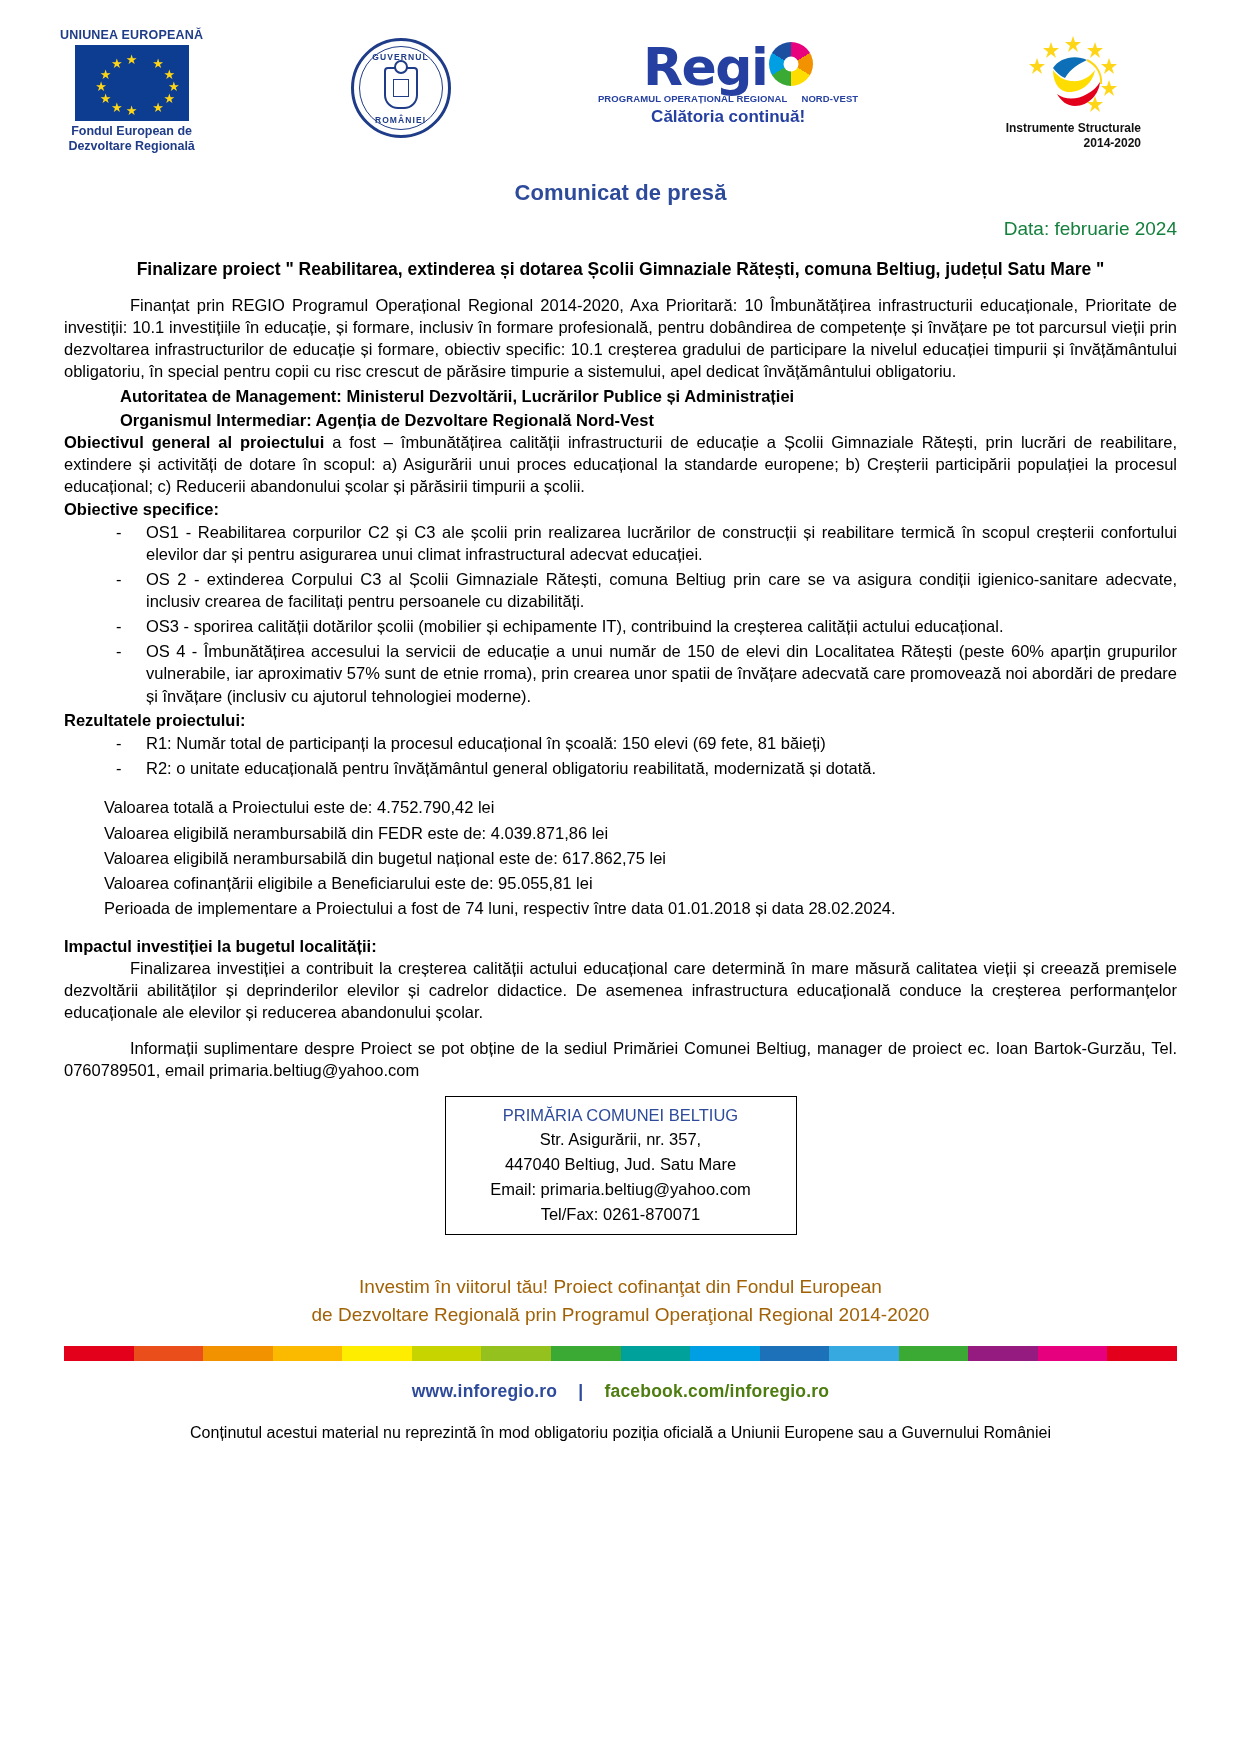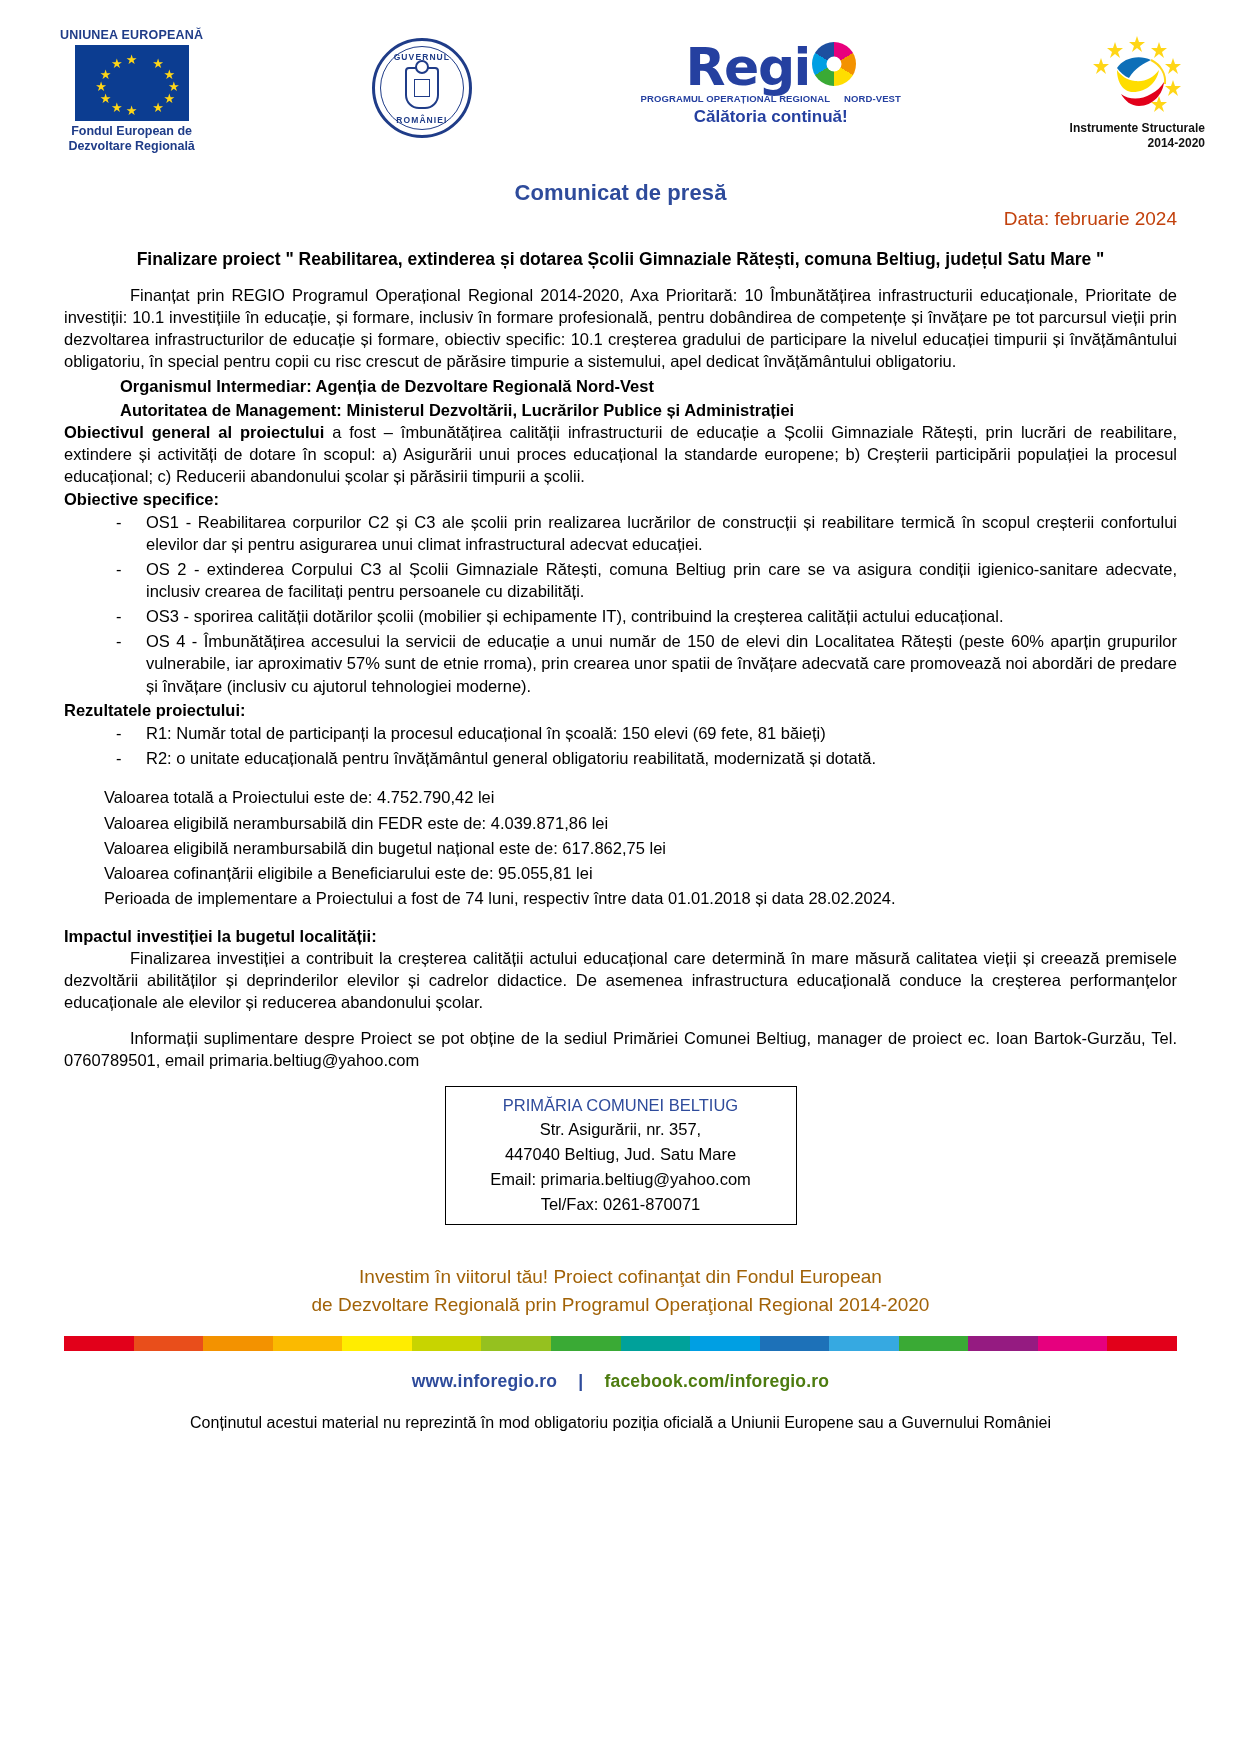--- a/index.html
+++ b/index.html
@@ -13,21 +13,21 @@
     position: relative;
     overflow: hidden;
   }
   .page { width: 1241px; height: 1755px; position: relative; padding: 0; }
 
   
   .logo-bar {
     display: flex;
     align-items: flex-start;
     justify-content: space-between;
-    padding: 28px 36px 0 60px;
+    padding: 28px 100px 0 60px;
     height: 168px;
   }
   .logo-slot { display: flex; flex-direction: column; align-items: center; }
 
   
   .eu-title {
     font-size: 12.5px; font-weight: bold; color: #1f3c88;
     letter-spacing: .2px; margin-bottom: 3px;
   }
   .eu-flag {
@@ -122,22 +122,22 @@
   }
 
   
   .content { padding: 0 64px 0 64px; }
 
   h1.doc-title {
     font-size: 22px; font-weight: bold; color: #2e4b9b;
     text-align: center; margin: 12px 0 0 0; letter-spacing: .1px;
   }
   .date-line {
-    text-align: right; font-size: 19px; color: #c2410c;
-    margin-top: 2px; margin-bottom: 18px;
+    text-align: right; font-size: 19px; color: #15803d;
+    margin-top: 12px; margin-bottom: 18px;
   }
   .proj-title {
     font-size: 17.5px; font-weight: bold; text-align: center;
     line-height: 1.32; margin: 0 0 2px 0;
   }
   .intro-line {
     font-size: 18px; text-align: center; line-height: 1.34;
     margin: 4px 0 0 0;
   }
   .intro-line b { font-weight: bold; }
@@ -283,22 +283,22 @@
 
     <h1 class="doc-title">Comunicat de presă</h1>
 
     <div class="date-line">Data: februarie 2024</div>
 
     <div class="proj-title">Finalizare proiect " Reabilitarea, extinderea și dotarea Școlii Gimnaziale Rătești, comuna Beltiug, județul Satu Mare "</div>
 
 
     <p class="body indent">Finanțat prin REGIO Programul Operațional Regional 2014-2020, Axa Prioritară: 10 Îmbunătățirea infrastructurii educaționale, Prioritate de investiții: 10.1 investițiile în educație, și formare, inclusiv în formare profesională, pentru dobândirea de competențe și învățare pe tot parcursul vieții prin dezvoltarea infrastructurilor de educație și formare, obiectiv specific: 10.1 creșterea gradului de participare la nivelul educației timpurii și învățământului obligatoriu, în special pentru copii cu risc crescut de părăsire timpurie a sistemului, apel dedicat învățământului obligatoriu.</p>
 
+    <div class="auth-line">Autoritatea de Management: Ministerul Dezvoltării, Lucrărilor Publice și Administrației</div>
     <div class="auth-line">Organismul Intermediar: Agenția de Dezvoltare Regională Nord-Vest</div>
-    <div class="auth-line">Autoritatea de Management: Ministerul Dezvoltării, Lucrărilor Publice și Administrației</div>
 
     <p class="body tight"><b>Obiectivul general al proiectului</b><span> a fost – îmbunătățirea calității infrastructurii de educație a Școlii Gimnaziale Rătești, prin lucrări de reabilitare, extindere și activități de dotare în scopul: a) Asigurării unui proces educațional la standarde europene; b) Creșterii participării populației la procesul educațional; c) Reducerii abandonului școlar și părăsirii timpurii a școlii.</span></p>
 
     <div class="sec-head">Obiective specifice:</div>
 
     <ul class="dash">
       <li>OS1 - Reabilitarea corpurilor C2 și C3 ale școlii prin realizarea lucrărilor de construcții și reabilitare termică în scopul creșterii confortului elevilor dar și pentru asigurarea unui climat infrastructural adecvat educației.</li>
       <li>OS 2 - extinderea Corpului C3 al Școlii Gimnaziale Rătești, comuna Beltiug prin care se va asigura condiții igienico-sanitare adecvate, inclusiv crearea de facilitați pentru persoanele cu dizabilități.</li>
       <li>OS3 - sporirea calității dotărilor școlii (mobilier și echipamente IT), contribuind la creșterea calității actului educațional.</li>
       <li>OS 4 - Îmbunătățirea accesului la servicii de educație a unui număr de 150 de elevi din Localitatea Rătești (peste 60% aparțin grupurilor vulnerabile, iar aproximativ 57% sunt de etnie rroma), prin crearea unor spatii de învățare adecvată care promovează noi abordări de predare și învățare (inclusiv cu ajutorul tehnologiei moderne).</li>

